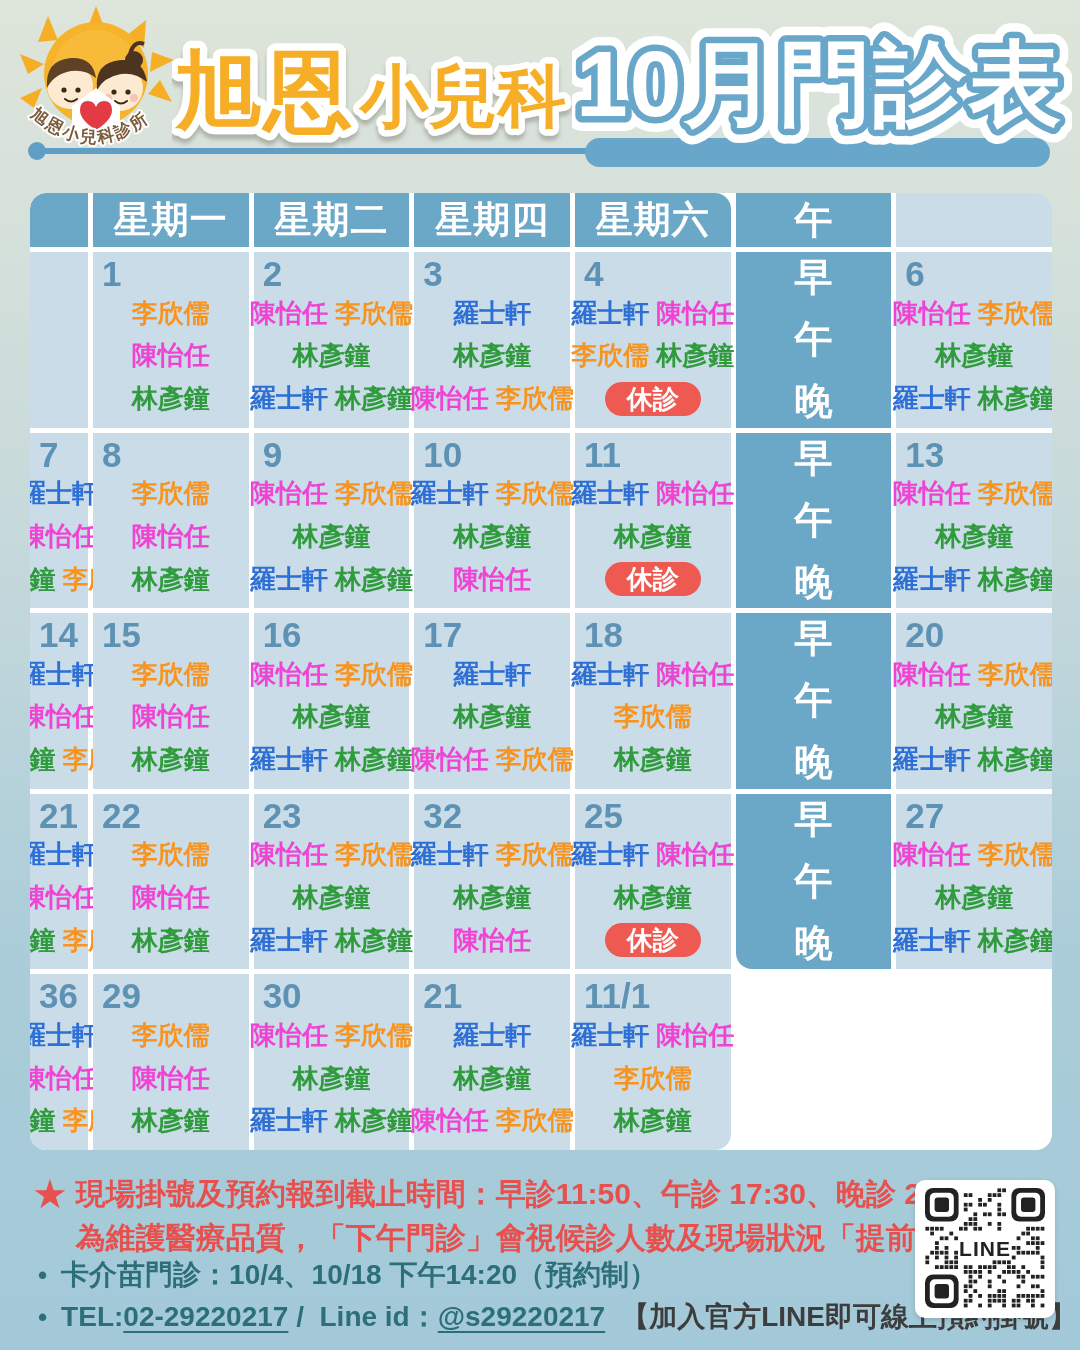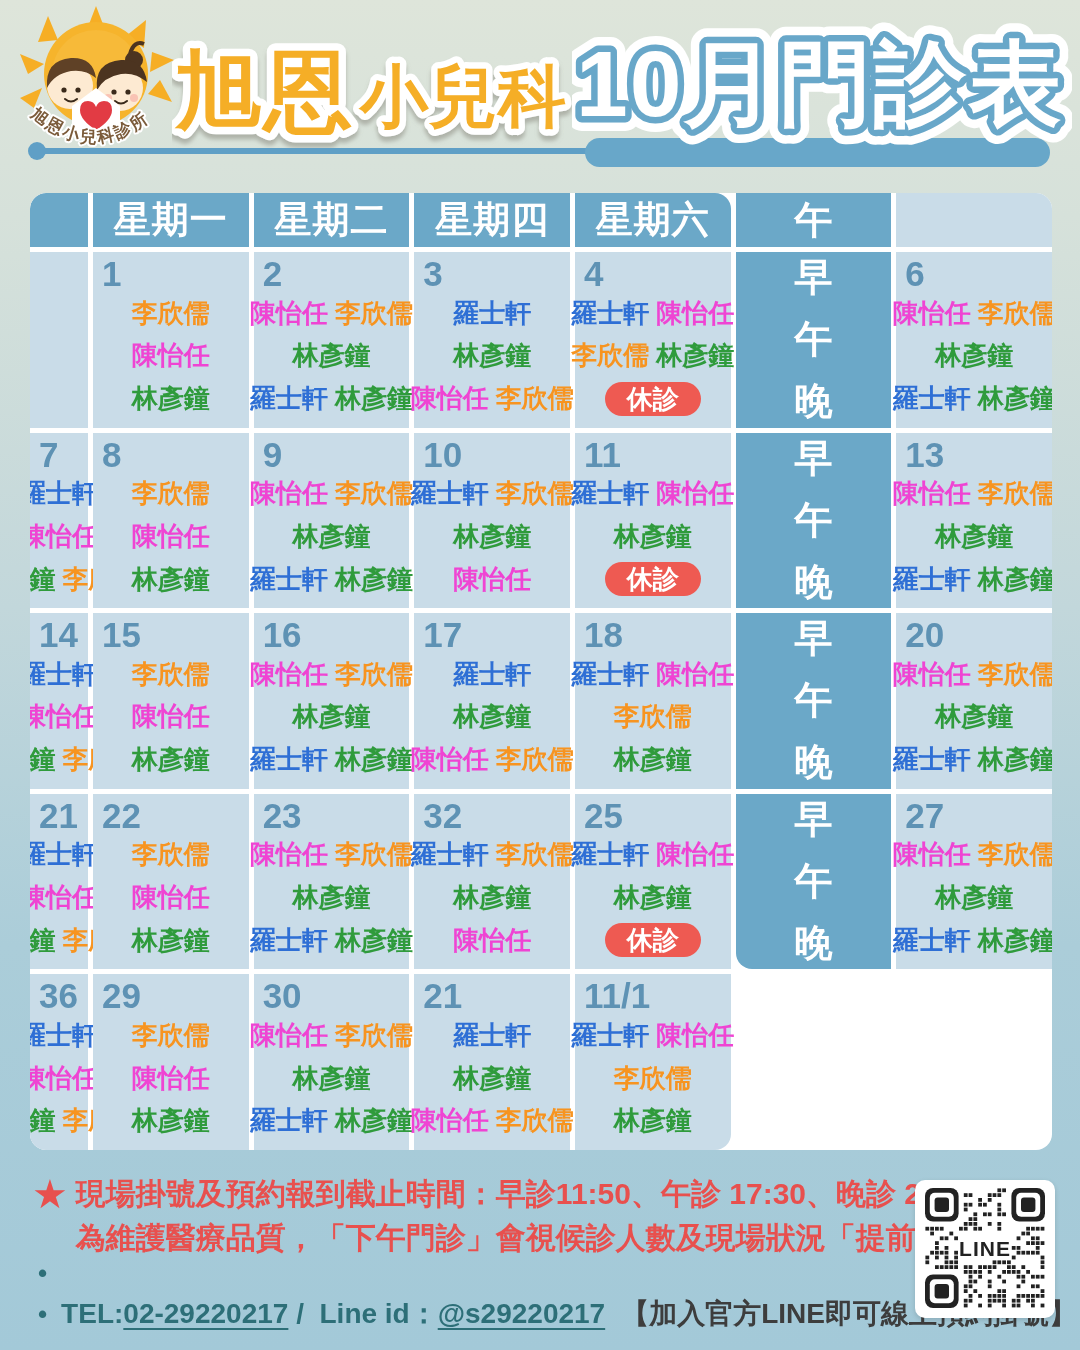--- a/index.html
+++ b/index.html
@@ -609,20 +609,21 @@
     <span class="star">★</span>
     <div>
       <div>現場掛號及預約報到截止時間：早診11:50、午診 17:30、晚診 21:20</div>
       <div>為維護醫療品質，「下午門診」會視候診人數及現場狀況「提前停止掛號」</div>
     </div>
   </div>
 
   <div class="teal-notes">
     <div class="bullet-line">
       <span class="bullet">•</span>
+      <span>卡介苗門診：10/4、10/18 下午14:20（預約制）</span>
     </div>
     <div class="bullet-line">
       <span class="bullet">•</span>
       <span>TEL:</span>
       <span class="ul">02-29220217</span>
       <span style="white-space:pre;"> /  Line id：</span>
       <span class="ul">@s29220217</span>
       <span class="dark">【加入官方LINE即可線上預約掛號】</span>
     </div>
   </div>

